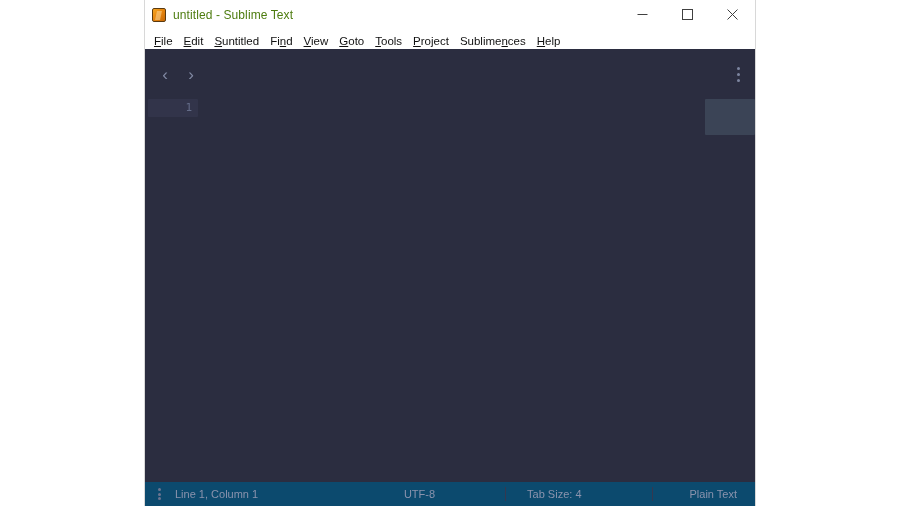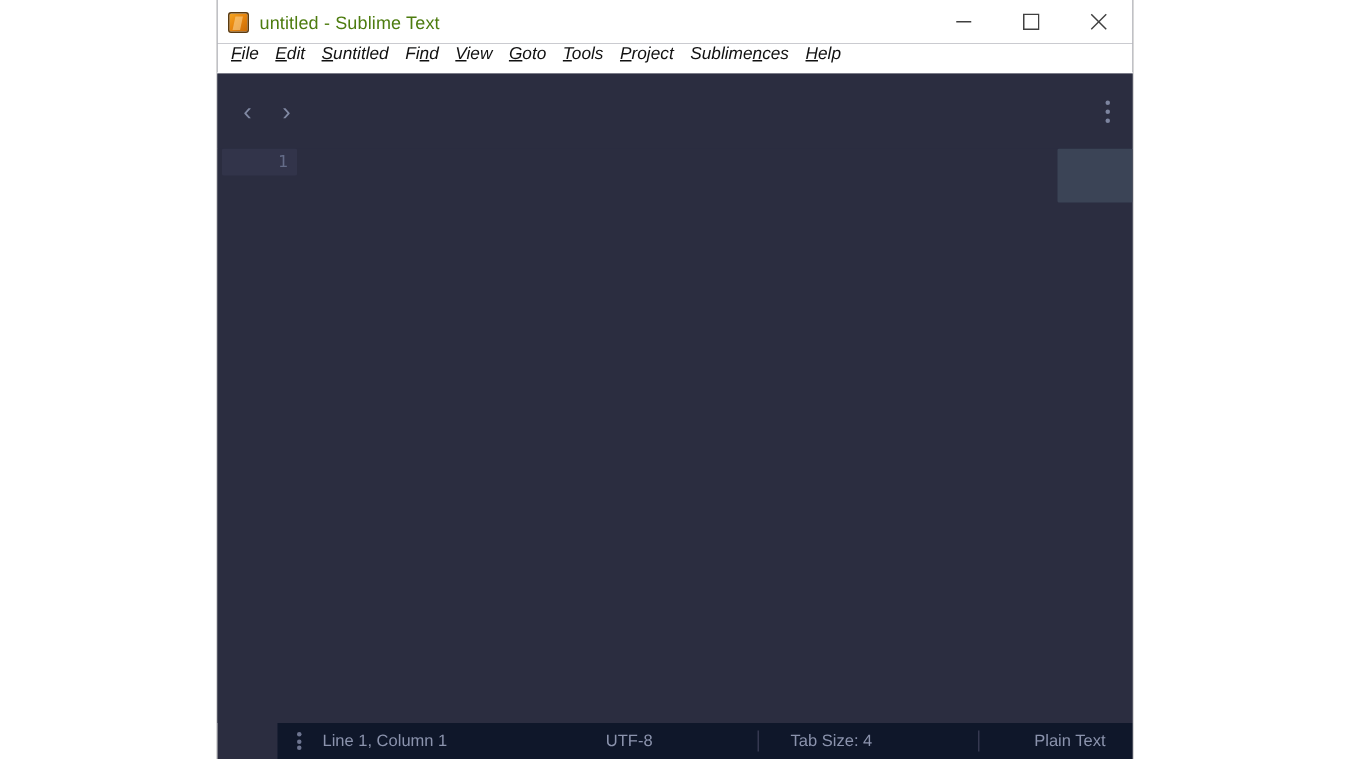--- a/index.html
+++ b/index.html
@@ -84,25 +84,24 @@
     border: 0;
     padding: 0;
   }
   .win-btn svg { display: block; }
 
   
   #menu-bar {
     height: 19px;
     background: #ffffff;
     display: flex;
-    align-items: flex-start;
+    align-items: flex-end;
     padding-left: 9px;
     flex: 0 0 auto;
     border-bottom: 1px solid #ffffff;
-    font-style: italic;
   }
   .menu-item {
     font-size: 11.5px;
     color: #111111;
     margin-right: 11px;
     white-space: nowrap;
     line-height: 14px;
   }
   .menu-item u { text-decoration: underline; }
 
@@ -188,25 +187,24 @@
     width: 50px;
     height: 36px;
     background: #3b4456;
     border-radius: 1px;
   }
 
   
   #status-bar {
     height: 24px;
     flex: 0 0 auto;
-    background: #0f172a;
-    display: flex;
-    align-items: center;
-    position: relative;
-    margin-left: 40px;
+    background: #0c4a6e;
+    display: flex;
+    align-items: center;
+    position: relative;
   }
   #status-overflow-menu {
     margin-left: 13px;
     margin-right: 14px;
     display: flex;
     flex-direction: column;
     justify-content: space-between;
     height: 12px;
     width: 3px;
   }

